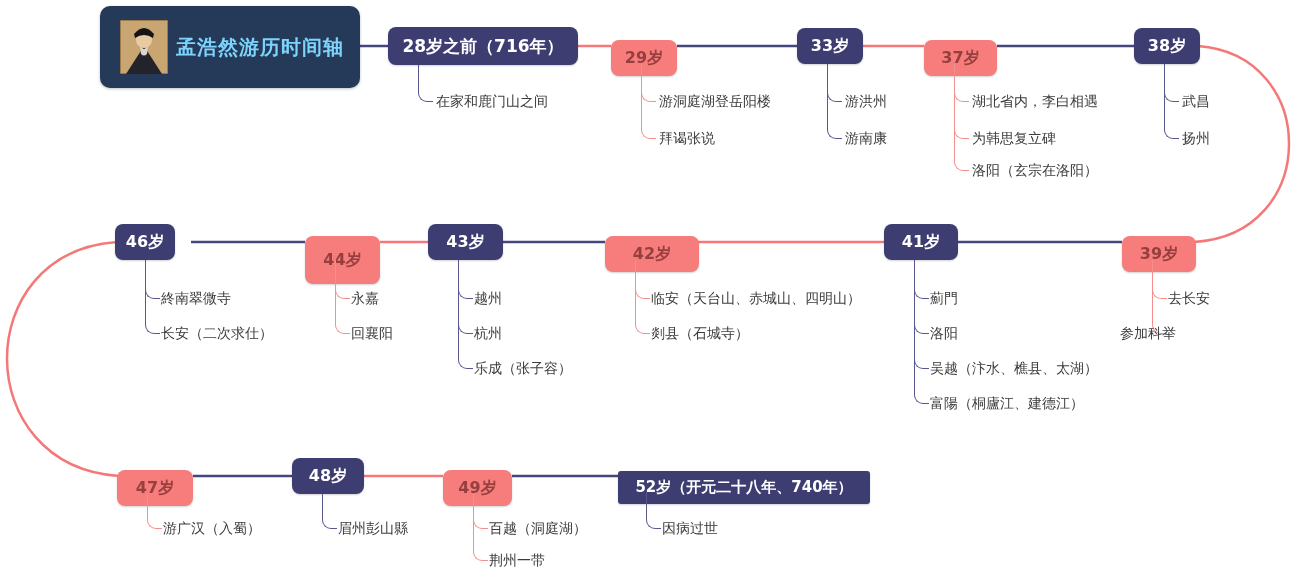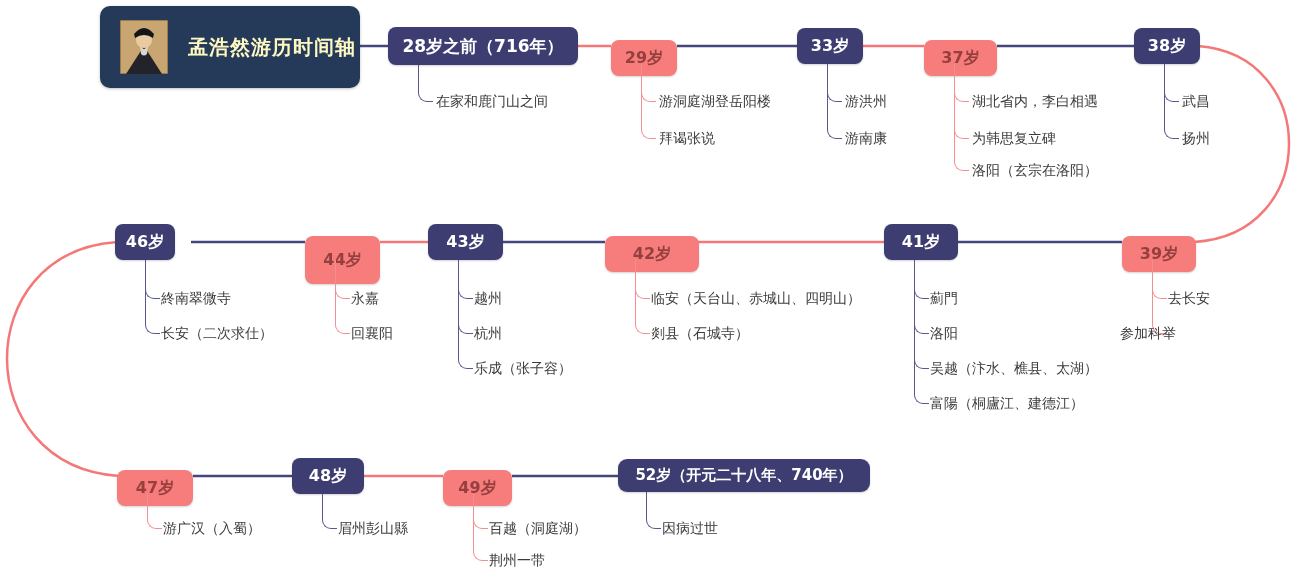--- a/index.html
+++ b/index.html
@@ -10,30 +10,30 @@
   .conn-svg{position:absolute;left:0;top:0;pointer-events:none;}
   .root-box{
     position:absolute;left:100px;top:6px;width:260px;height:82px;
     background:#253a58;border-radius:10px;display:flex;align-items:center;
     box-shadow:0 1px 3px rgba(0,0,0,.25);cursor:pointer;
   }
   .root-box .portrait{
     width:48px;height:54px;margin-left:20px;flex:0 0 auto;border-radius:2px;overflow:hidden;
   }
   .root-box .root-title{
-    color:#fef9c3;font-size:20px;font-weight:bold;margin-left:20px;letter-spacing:1px;white-space:nowrap;
+    color:#7dd3fc;font-size:20px;font-weight:bold;margin-left:8px;letter-spacing:1px;white-space:nowrap;
   }
   .node{
     position:absolute;display:flex;align-items:center;justify-content:center;
     border-radius:8px;font-weight:bold;font-size:16px;white-space:nowrap;
     box-shadow:0 1px 2px rgba(0,0,0,.18);cursor:pointer;
   }
   .node.navy{background:#3d3d72;color:#ffffff;}
   .node.coral{background:#f77c7c;color:#963f3f;margin-top:12px;}
-  .node.rect{border-radius:9px;}
+  .node.rect{border-radius:3px;margin-top:12px;}
   .child{
     position:absolute;font-size:14px;line-height:20px;color:#3b3b3b;white-space:nowrap;cursor:pointer;
   }
   .vline{position:absolute;width:0;border-left:1px solid;}
   .elbow{
     position:absolute;width:14px;height:12px;border-left:1px solid;border-bottom:1px solid;
     border-bottom-left-radius:9px;
   }
   .ln-navy{border-color:#57578c;}
   .ln-coral{border-color:#f58e8e;}

